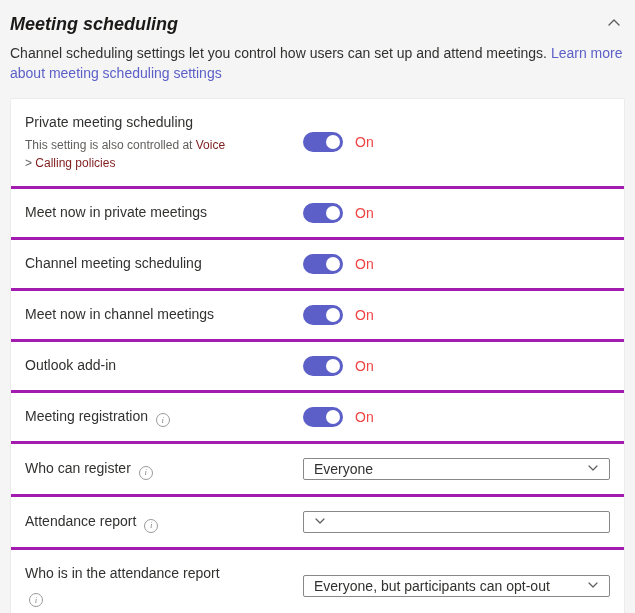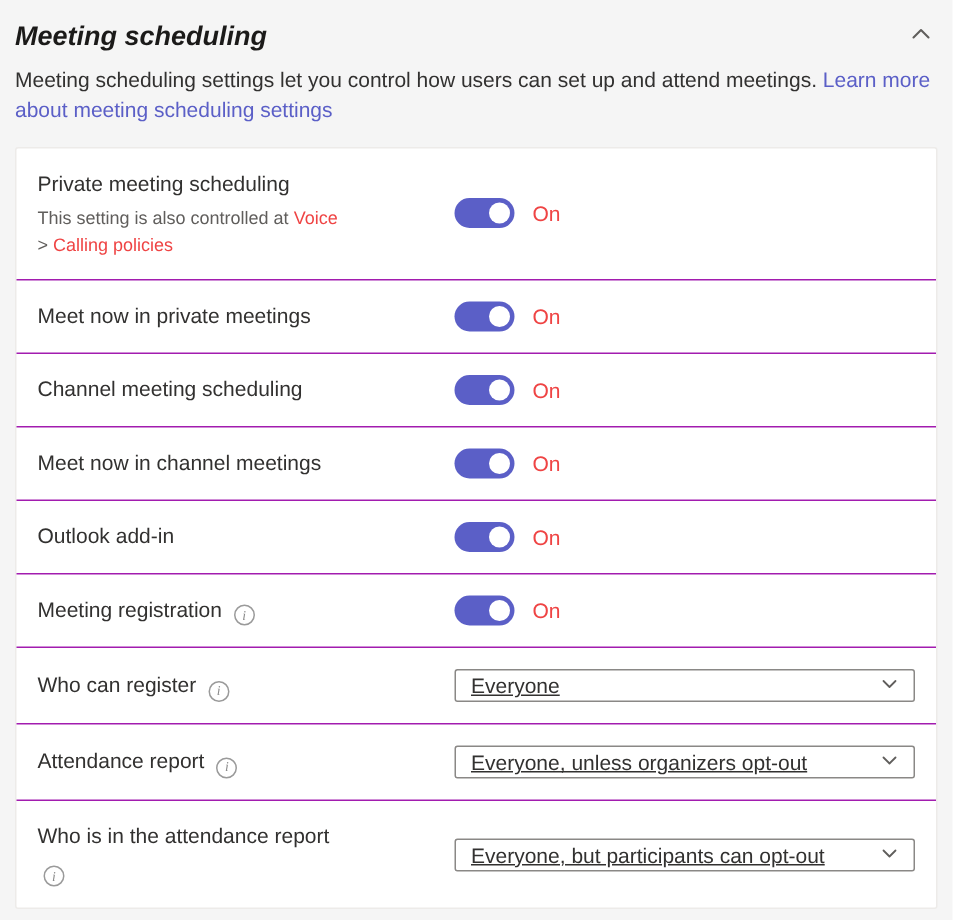--- a/index.html
+++ b/index.html
@@ -41,42 +41,42 @@
     .card {
       background: #ffffff;
       margin: 0 10px 10px 10px;
       border: 1px solid #edebe9;
       border-radius: 2px;
     }
     .row {
       display: flex;
       align-items: center;
       padding: 14px 14px;
-      border-bottom: 1px solid #a21caf;
+      border-bottom: 3px solid #a21caf;
       min-height: 48px;
     }
     .row:last-child { border-bottom: none; }
     .label-col {
       flex: 0 0 278px;
       padding-right: 12px;
     }
     .label-main {
       color: #323130;
       font-size: 14px;
       line-height: 1.4;
     }
     .label-sub {
       color: #605e5c;
       font-size: 12px;
       margin-top: 4px;
       line-height: 1.5;
     }
     .label-sub .link,
     .label-sub .link-inline {
-      color: #ef4444;
+      color: #7f1d1d;
     }
     .info-icon {
       display: inline-flex;
       align-items: center;
       justify-content: center;
       width: 14px;
       height: 14px;
       border: 1px solid #9a9a9a;
       border-radius: 50%;
       font-size: 9px;
@@ -122,40 +122,39 @@
       border-radius: 2px;
       background: #fff;
       height: 22px;
       display: flex;
       align-items: center;
       justify-content: space-between;
       padding: 0 10px;
       cursor: pointer;
       font-size: 14px;
       color: #323130;
-      text-decoration: underline;
     }
     .select .chev {
       color: #605e5c;
     }
   </style>
 </head>
 <body>
 
 <div class="header">
   <h2>Meeting scheduling</h2>
   <span class="chevron">
     <svg width="14" height="14" viewBox="0 0 14 14">
         <path d="M2 9 L7 4 L12 9" stroke="#605e5c" stroke-width="1.4" fill="none" stroke-linecap="round" stroke-linejoin="round"></path>
       </svg>
   </span>
 </div>
 
 <div class="description">
-  <span>Meeting scheduling settings let you control how users can set up and attend meetings. </span><a class="link">Learn more about meeting scheduling settings</a>
+  <span>Channel scheduling settings let you control how users can set up and attend meetings. </span><a class="link">Learn more about meeting scheduling settings</a>
 </div>
 
 <div class="card">
 
   <div class="row">
     <div class="label-col">
       <div class="label-main">Private meeting scheduling</div>
       <div class="label-sub">
         <span>This setting is also controlled at </span><a class="link">Voice</a><br><span> &gt; </span><a class="link">Calling policies</a>
       </div>
@@ -252,21 +251,20 @@
 
   <div class="row">
     <div class="label-col">
       <div class="label-main">
         <span>Attendance report</span>
         <span class="info-icon">i</span>
       </div>
     </div>
     <div class="control-col">
       <div class="select">
-        <span>Everyone, unless organizers opt-out</span>
         <span class="chev">
           <svg width="12" height="12" viewBox="0 0 12 12">
               <path d="M2 4 L6 8 L10 4" stroke="#605e5c" stroke-width="1.2" fill="none" stroke-linecap="round" stroke-linejoin="round"></path>
             </svg>
         </span>
       </div>
     </div>
   </div>
 
   <div class="row">

